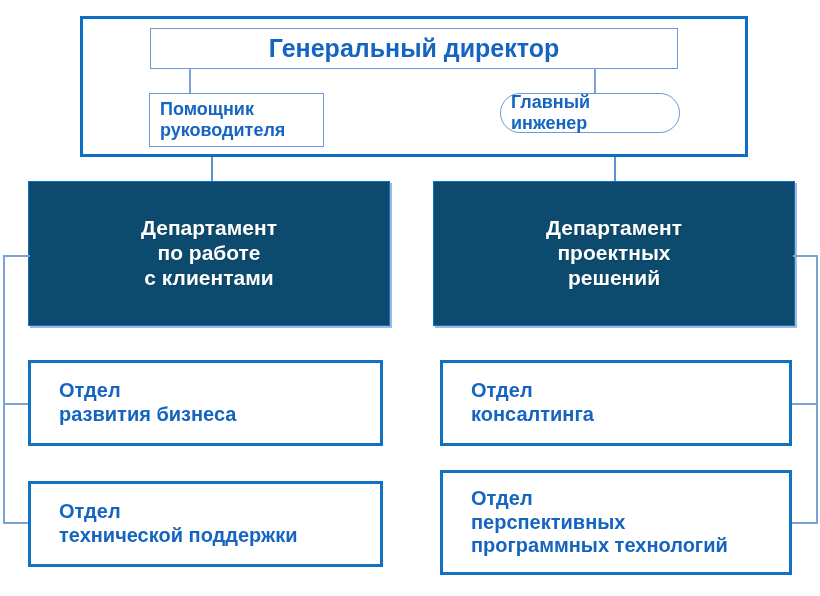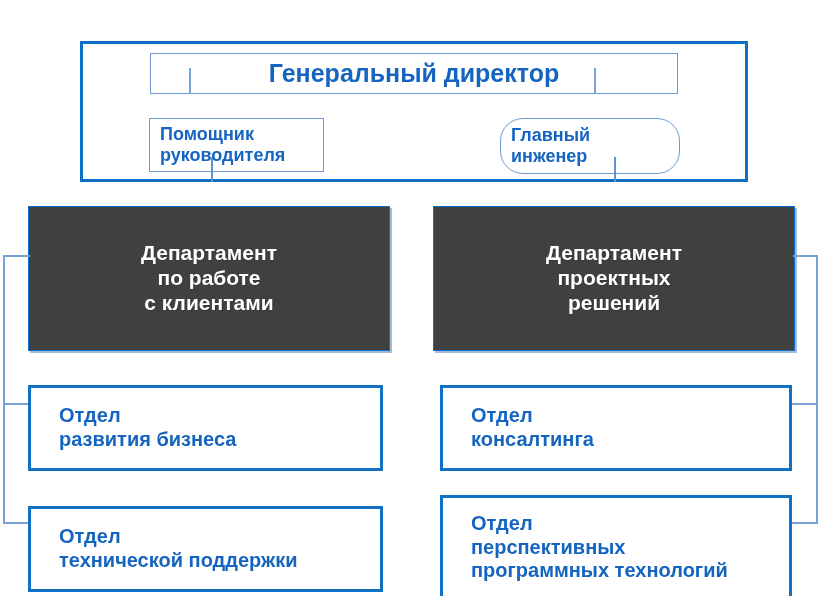--- a/index.html
+++ b/index.html
@@ -5,36 +5,36 @@
   html,body{margin:0;padding:0;}
   body{
     width:820px;height:596px;
     background:#ffffff;
     font-family:"Liberation Sans","DejaVu Sans",sans-serif;
     overflow:hidden;
   }
   #stage{position:relative;width:820px;height:596px;}
 
   
-  .box{position:absolute;box-sizing:border-box;display:flex;align-items:center;margin-top:25px;}
+  .box{position:absolute;box-sizing:border-box;display:flex;align-items:center;}
   .box .txt{width:100%;line-height:1.18;white-space:pre-line;}
 
   
   .frame{
     border:3px solid #0d6fc4;
     background:#ffffff;
   }
   
   .thin{
     border:1px solid #6d9ad4;
     background:#ffffff;
   }
   
   .solid{
-    background:#404040;
+    background:#0c4a6e;
     border:1px solid #0a6fce;
     box-shadow:2px 2px 0 rgba(90,130,180,.55);
   }
   
   .heavy{
     border:3px solid #1172c4;
     background:#ffffff;
   }
 
   .t-ceo{
@@ -70,21 +70,21 @@
 
   <div class="conn v" style="left:189px;top:68px;height:26px;"></div>
 
   <div class="conn v" style="left:594px;top:68px;height:26px;"></div>
 
   <div class="box thin" style="left:149px;top:93px;width:175px;height:54px;">
     <div class="txt t-sub">Помощник
 руководителя</div>
   </div>
 
-  <div class="box thin" style="left:500px;top:93px;width:180px;height:56px;border-radius:23px;">
+  <div class="box thin" style="left:500px;top:93px;width:180px;height:40px;border-radius:23px;">
     <div class="txt t-sub">Главный
 инженер</div>
   </div>
 
   <div class="conn v dark" style="left:211px;top:157px;height:25px;"></div>
   <div class="conn v dark" style="left:614px;top:157px;height:25px;"></div>
 
   <div class="box solid" style="left:28px;top:181px;width:362px;height:145px;">
     <div class="txt t-dept">Департамент
 по работе

